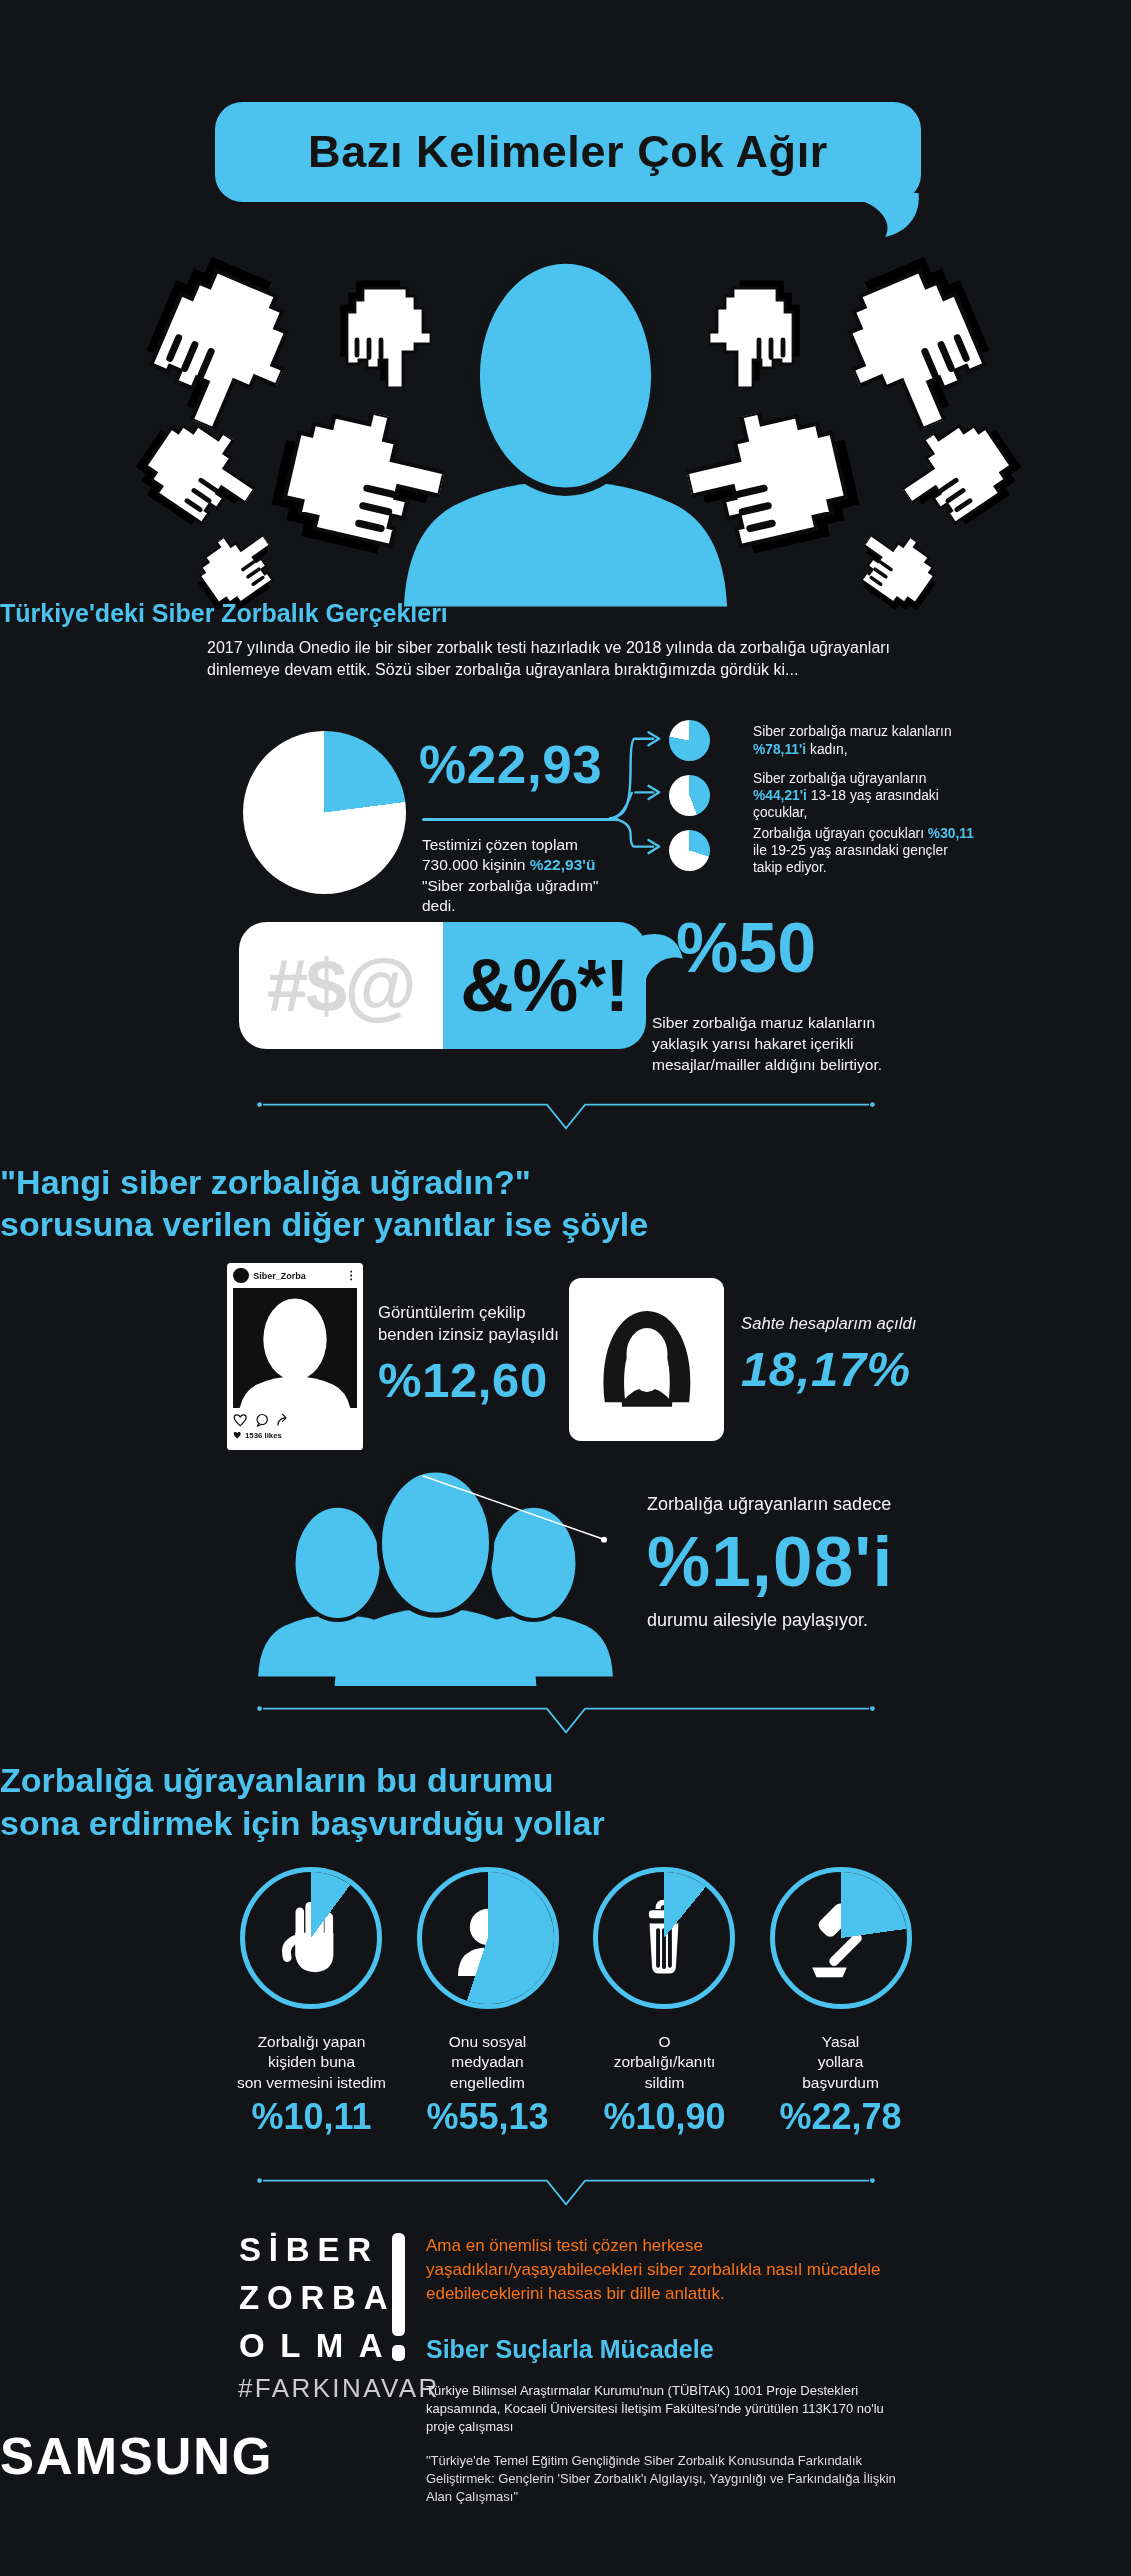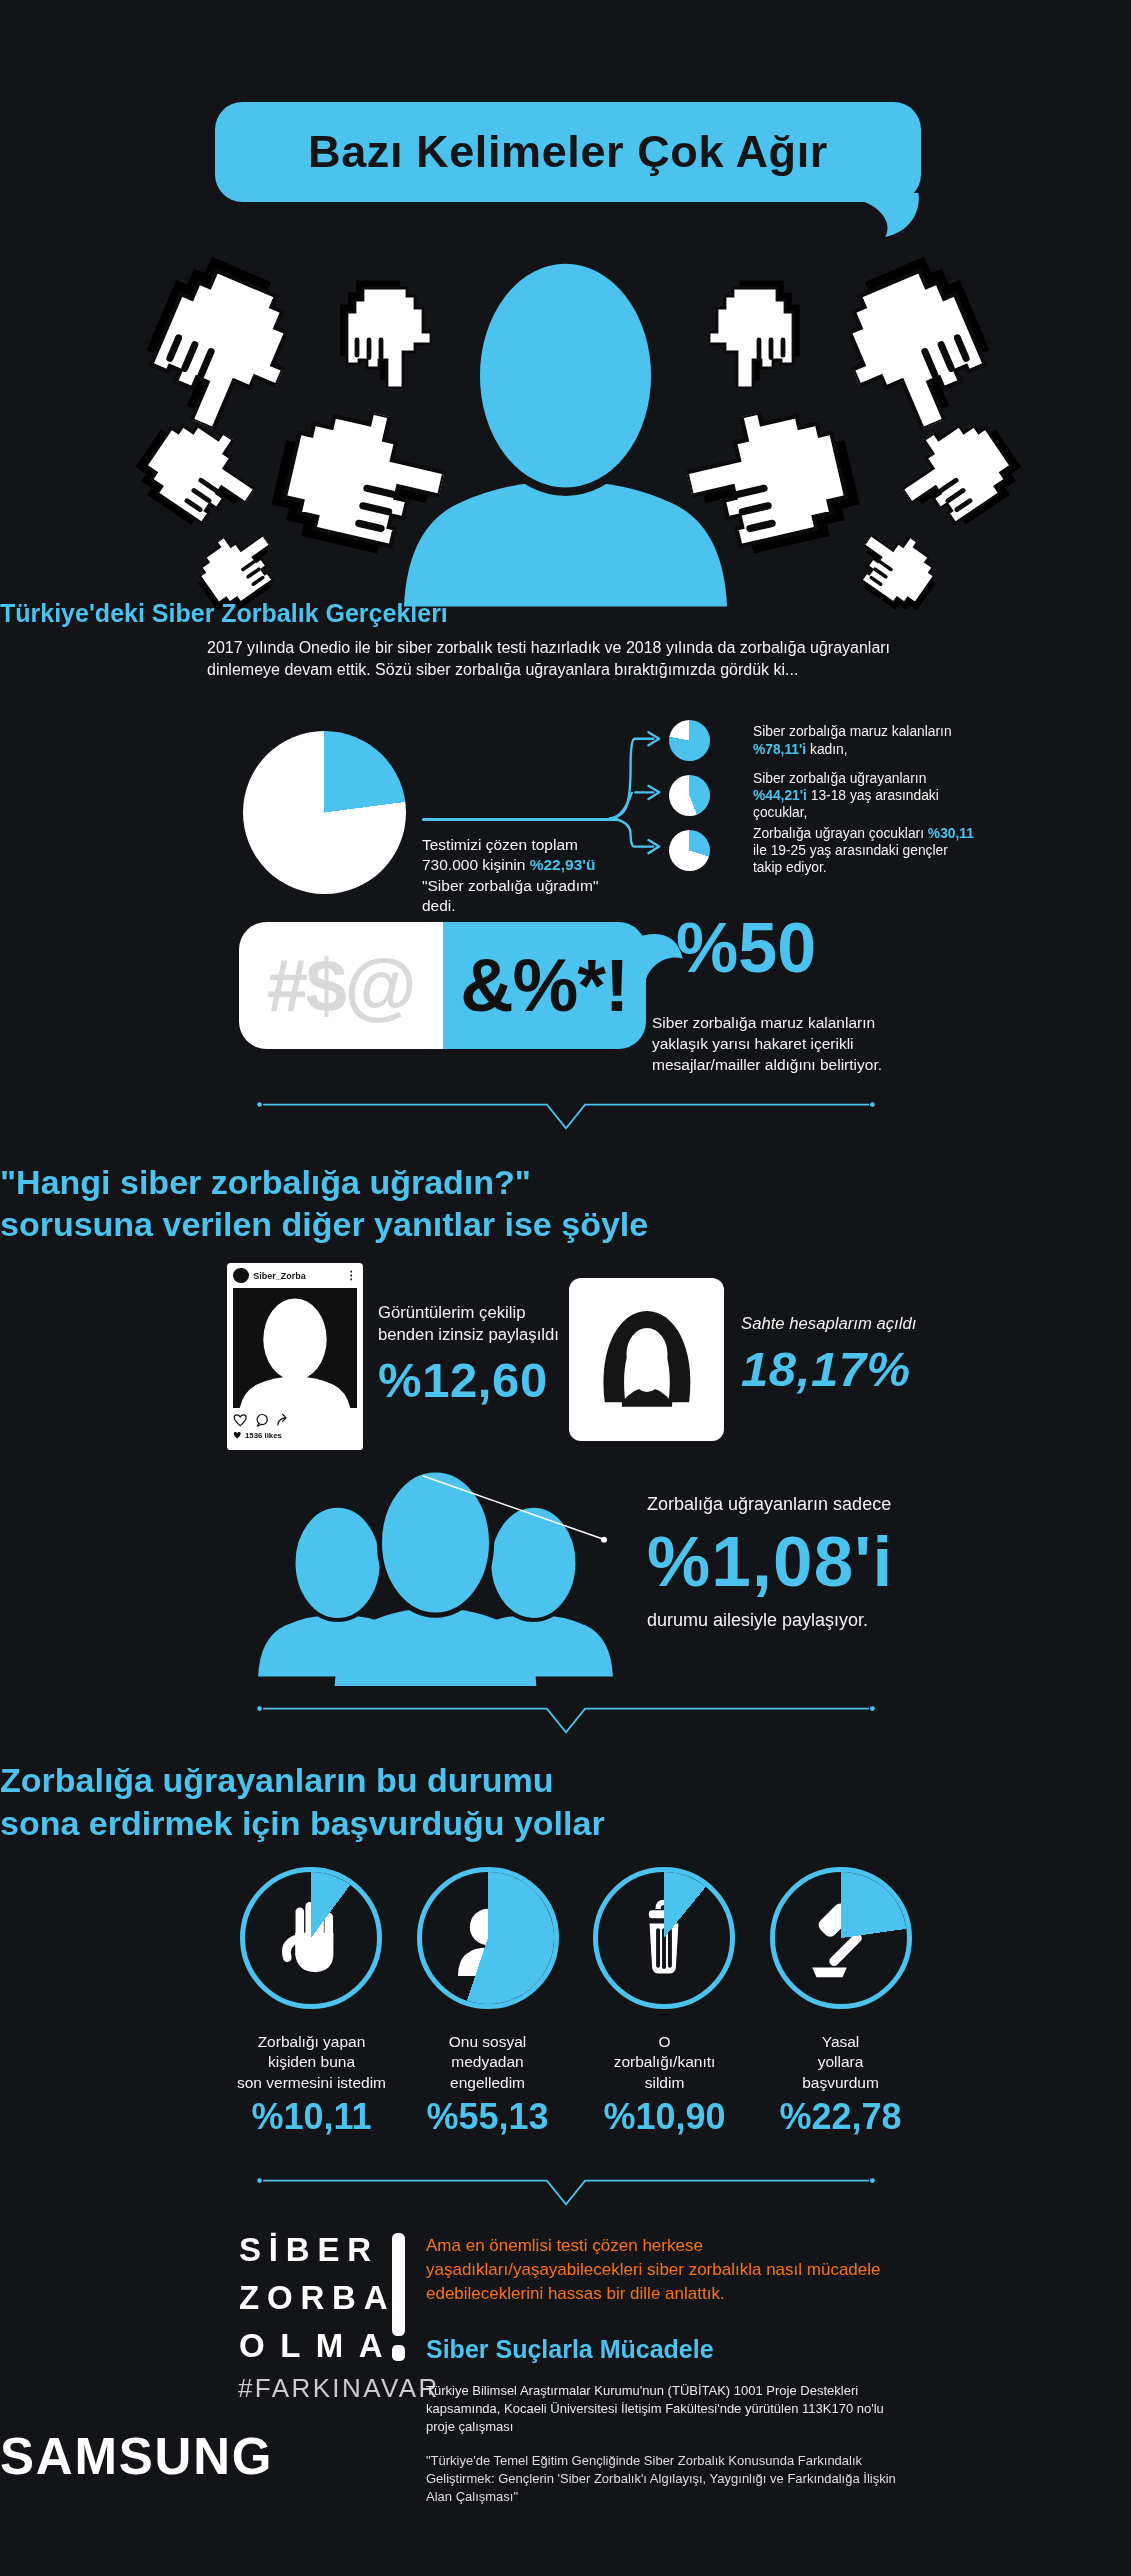--- a/index.html
+++ b/index.html
@@ -207,20 +207,21 @@
       </svg>
     </div>
   <svg class="abs hero-person" width="359" height="359" viewBox="0 0 300 300">
     <use href="#person"></use>
   </svg>
 
   <div class="abs center intro-heading">Türkiye'deki Siber Zorbalık Gerçekleri</div>
   <p class="abs center intro-body">2017 yılında Onedio ile bir siber zorbalık testi hazırladık ve 2018 yılında da zorbalığa uğrayanları dinlemeye devam ettik. Sözü siber zorbalığa uğrayanlara bıraktığımızda gördük ki...</p>
 
   <div class="abs pie main-pie" style="background: conic-gradient(rgb(76, 195, 238) 0deg, rgb(76, 195, 238) 22.93%, rgb(255, 255, 255) 22.93%, rgb(255, 255, 255) 100%);"></div>
+  <div class="abs main-value">%22,93</div>
   <div class="abs main-rule"></div>
   <p class="abs main-caption"><span>Testimizi çözen toplam 730.000 kişinin </span><span class="hl">%22,93'ü</span><span> "Siber zorbalığa uğradım" dedi.</span></p>
 
   <svg class="abs fork" width="67" height="146" viewBox="0 0 112 245">
     <path d="M0,157 C26,155 36,142 36,70 C36,40 38,26 42,23"></path>
     <path d="M0,157 C20,156 30,135 38,114"></path>
     <path d="M0,157 C26,159 36,170 36,184 C36,198 38,203 42,204"></path>
     <path d="M44,23 H74 M66,12 L84,23 L66,34"></path>
     <path d="M44,113 H74 M66,102 L84,113 L66,124"></path>
     <path d="M44,204 H74 M66,193 L84,204 L66,215"></path>

